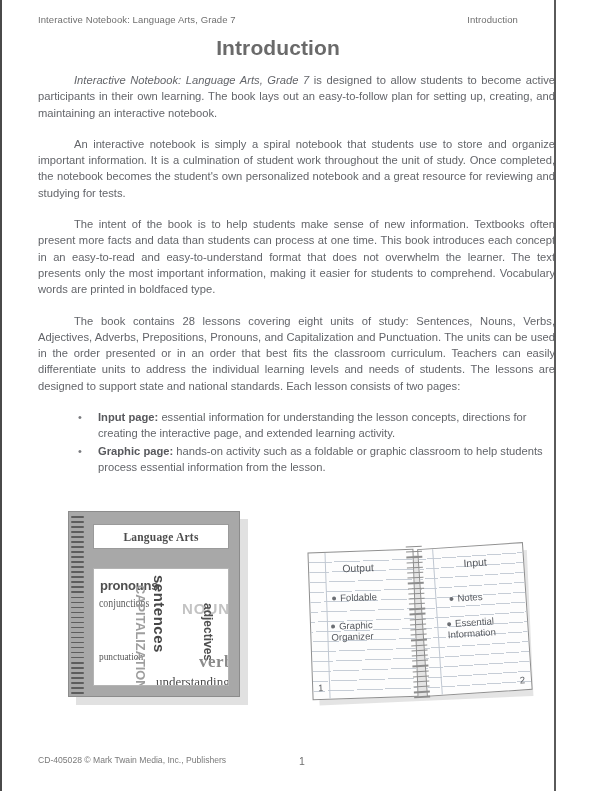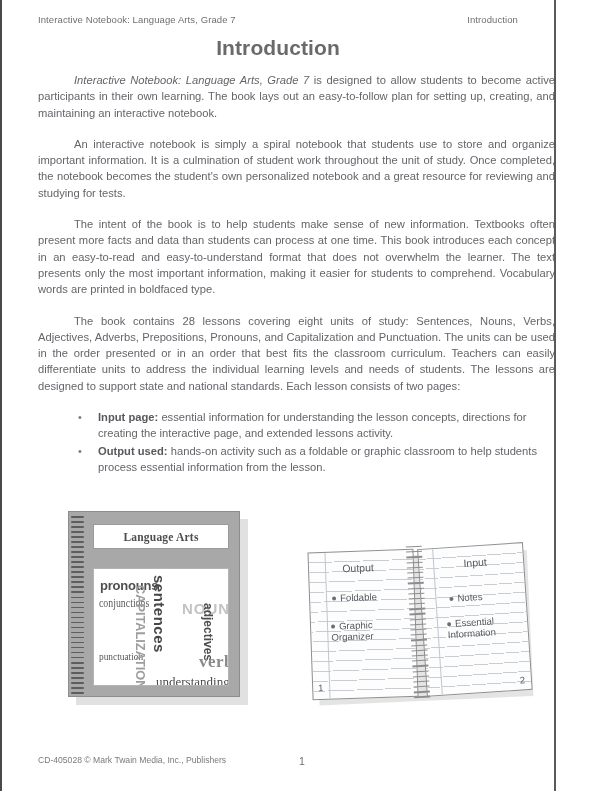--- a/index.html
+++ b/index.html
@@ -335,24 +335,24 @@
   <div class="page-title">Introduction</div>
 
   <div class="body-copy">
     <p><span class="ital">Interactive Notebook: Language Arts, Grade 7</span><span> is designed to allow students to become active participants in their own learning. The book lays out an easy-to-follow plan for setting up, creating, and maintaining an interactive notebook.</span></p>
     <p>An interactive notebook is simply a spiral notebook that students use to store and organize important information. It is a culmination of student work throughout the unit of study. Once completed, the notebook becomes the student's own personalized notebook and a great resource for reviewing and studying for tests.</p>
     <p>The intent of the book is to help students make sense of new information. Textbooks often present more facts and data than students can process at one time. This book introduces each concept in an easy-to-read and easy-to-understand format that does not overwhelm the learner. The text presents only the most important information, making it easier for students to comprehend. Vocabulary words are printed in boldfaced type.</p>
     <p>The book contains 28 lessons covering eight units of study: Sentences, Nouns, Verbs, Adjectives, Adverbs, Prepositions, Pronouns, and Capitalization and Punctuation. The units can be used in the order presented or in an order that best fits the classroom curriculum. Teachers can easily differentiate units to address the individual learning levels and needs of students. The lessons are designed to support state and national standards. Each lesson consists of two pages:</p>
 
     <ul class="bullets">
       <li>
-        <span class="dot">•</span><b>Input page:</b><span> essential information for understanding the lesson concepts, directions for creating the interactive page, and extended lessons activity.</span>
+        <span class="dot">•</span><b>Input page:</b><span> essential information for understanding the lesson concepts, directions for creating the interactive page, and extended learning activity.</span>
       </li>
       <li>
-        <span class="dot">•</span><b>Output used:</b><span> hands-on activity such as a foldable or graphic classroom to help students process essential information from the lesson.</span>
+        <span class="dot">•</span><b>Graphic page:</b><span> hands-on activity such as a foldable or graphic classroom to help students process essential information from the lesson.</span>
       </li>
     </ul>
   </div>
 
   <div class="nb-cover-wrap">
     <div class="nb-cover-shadow"></div>
     <div class="nb-cover">
       <div class="spiral">
         <div class="ring"></div>
           <div class="ring"></div>

